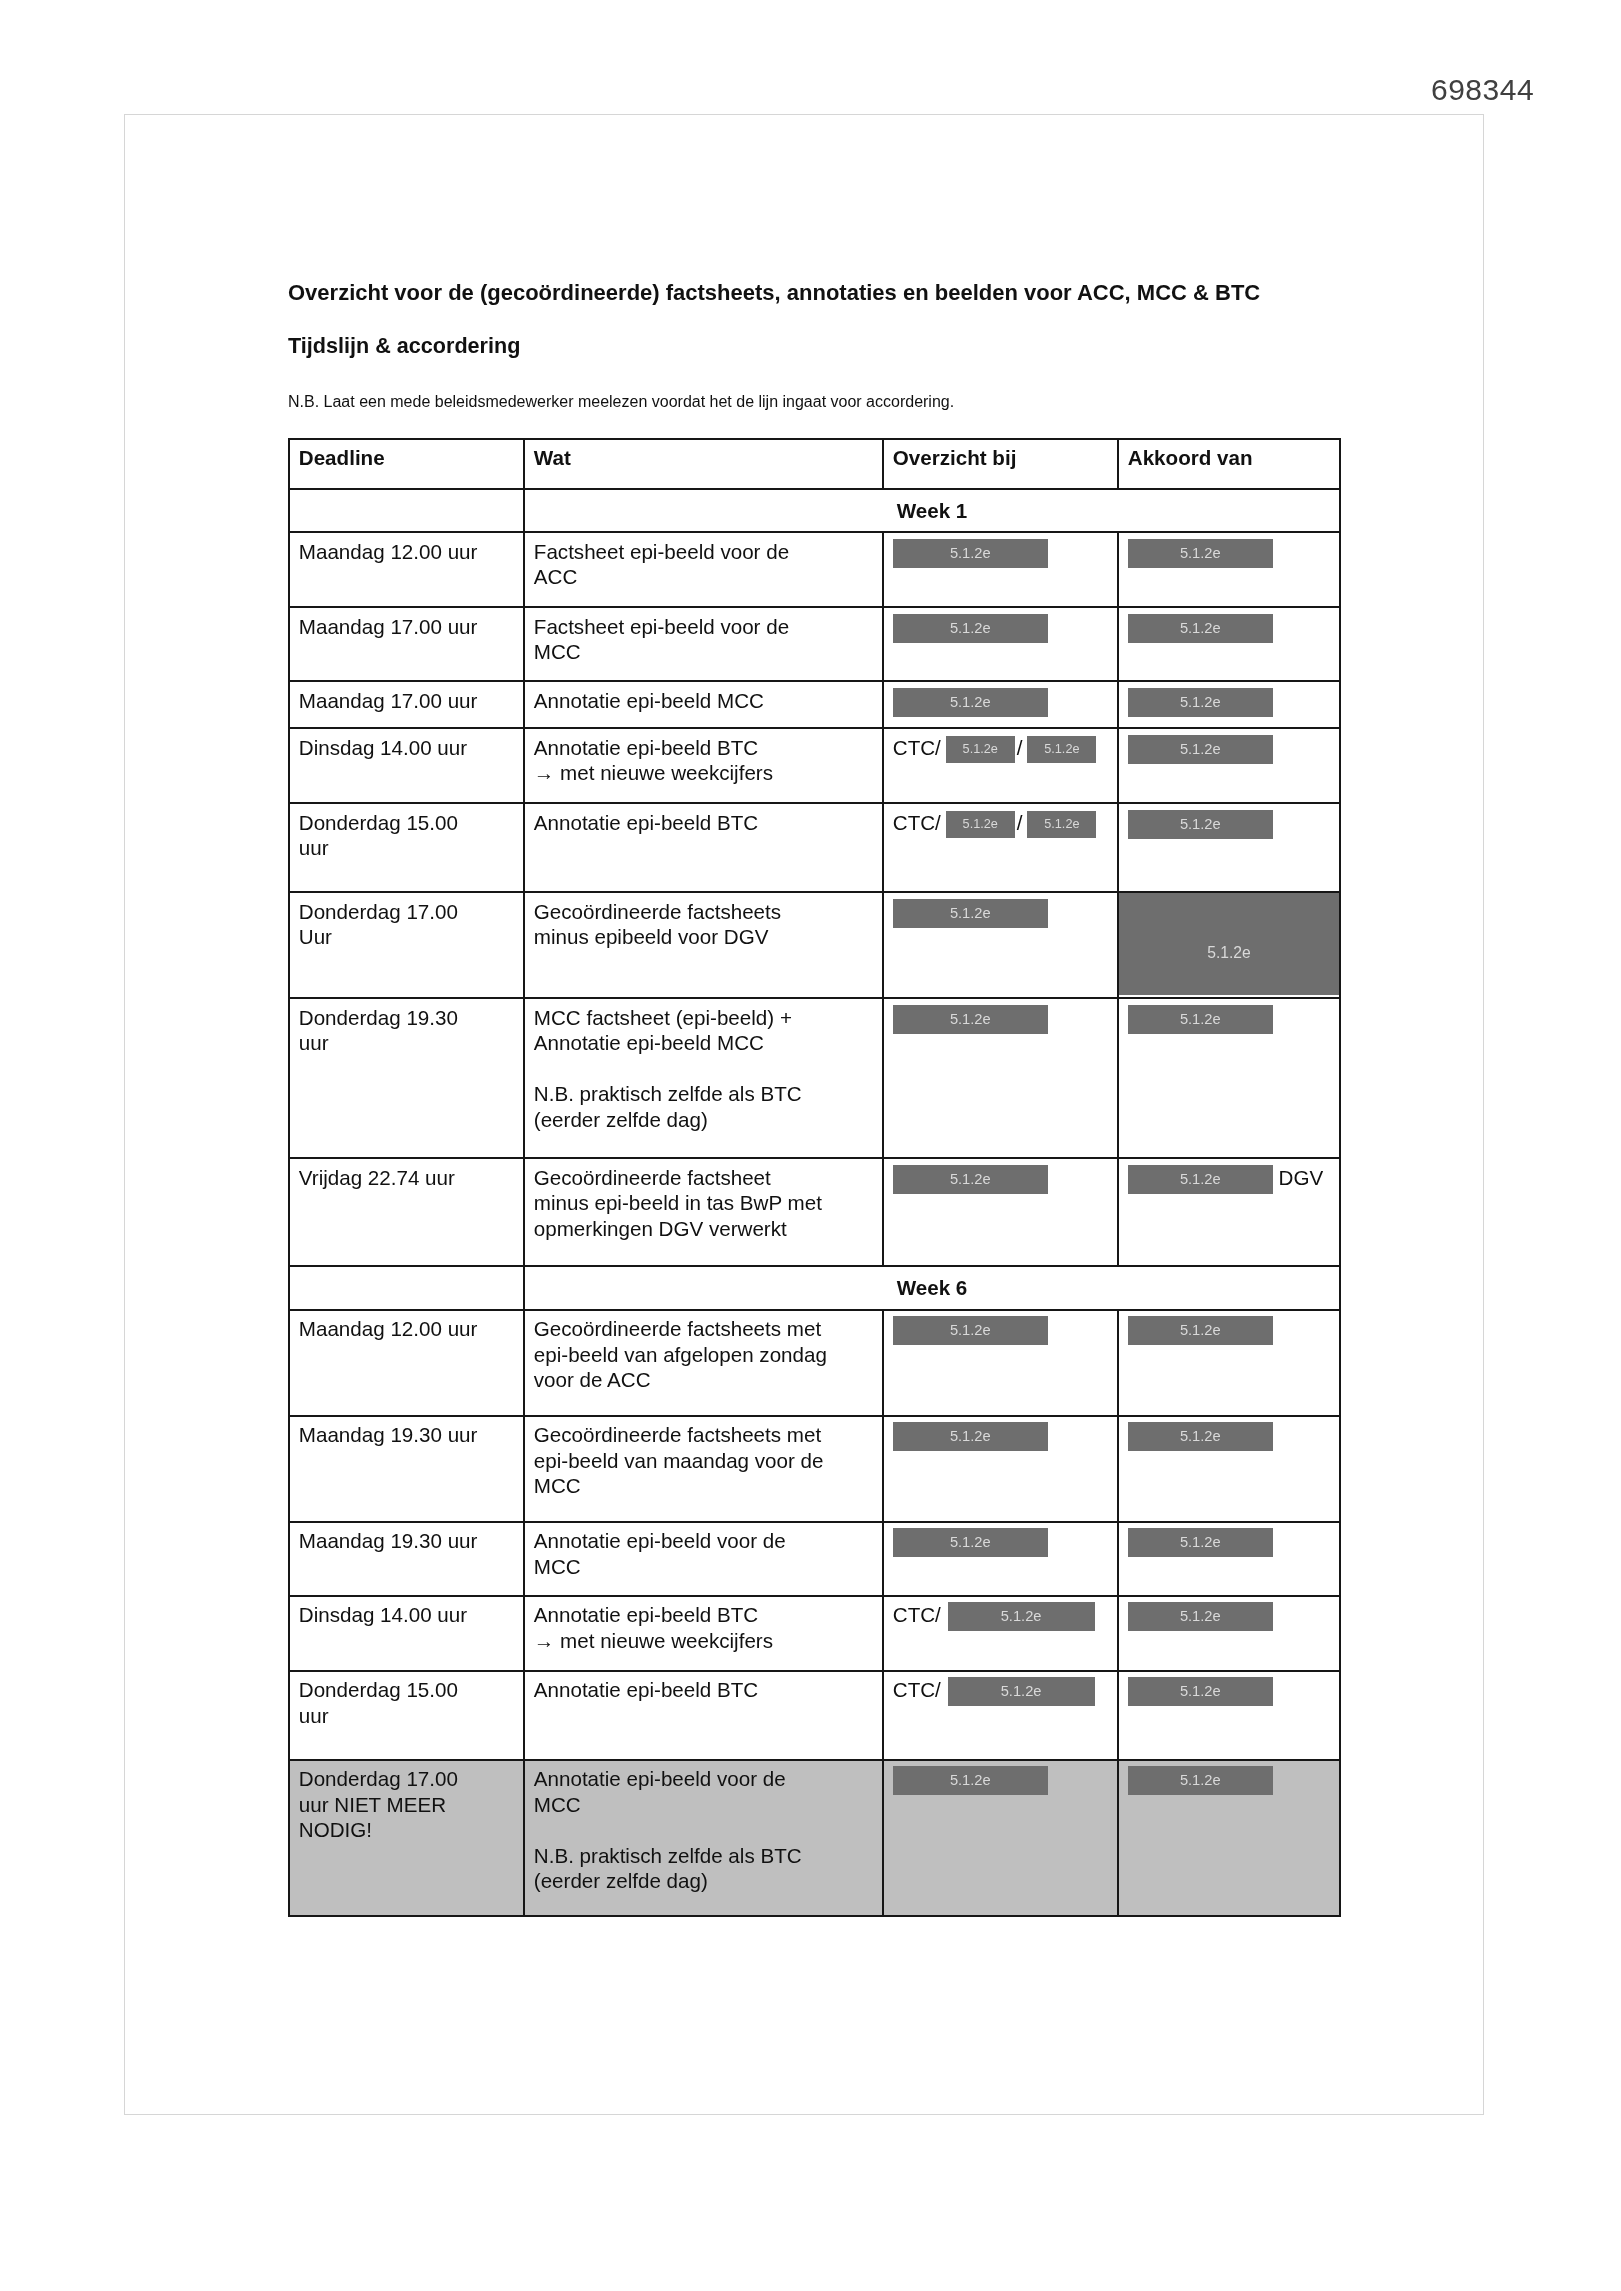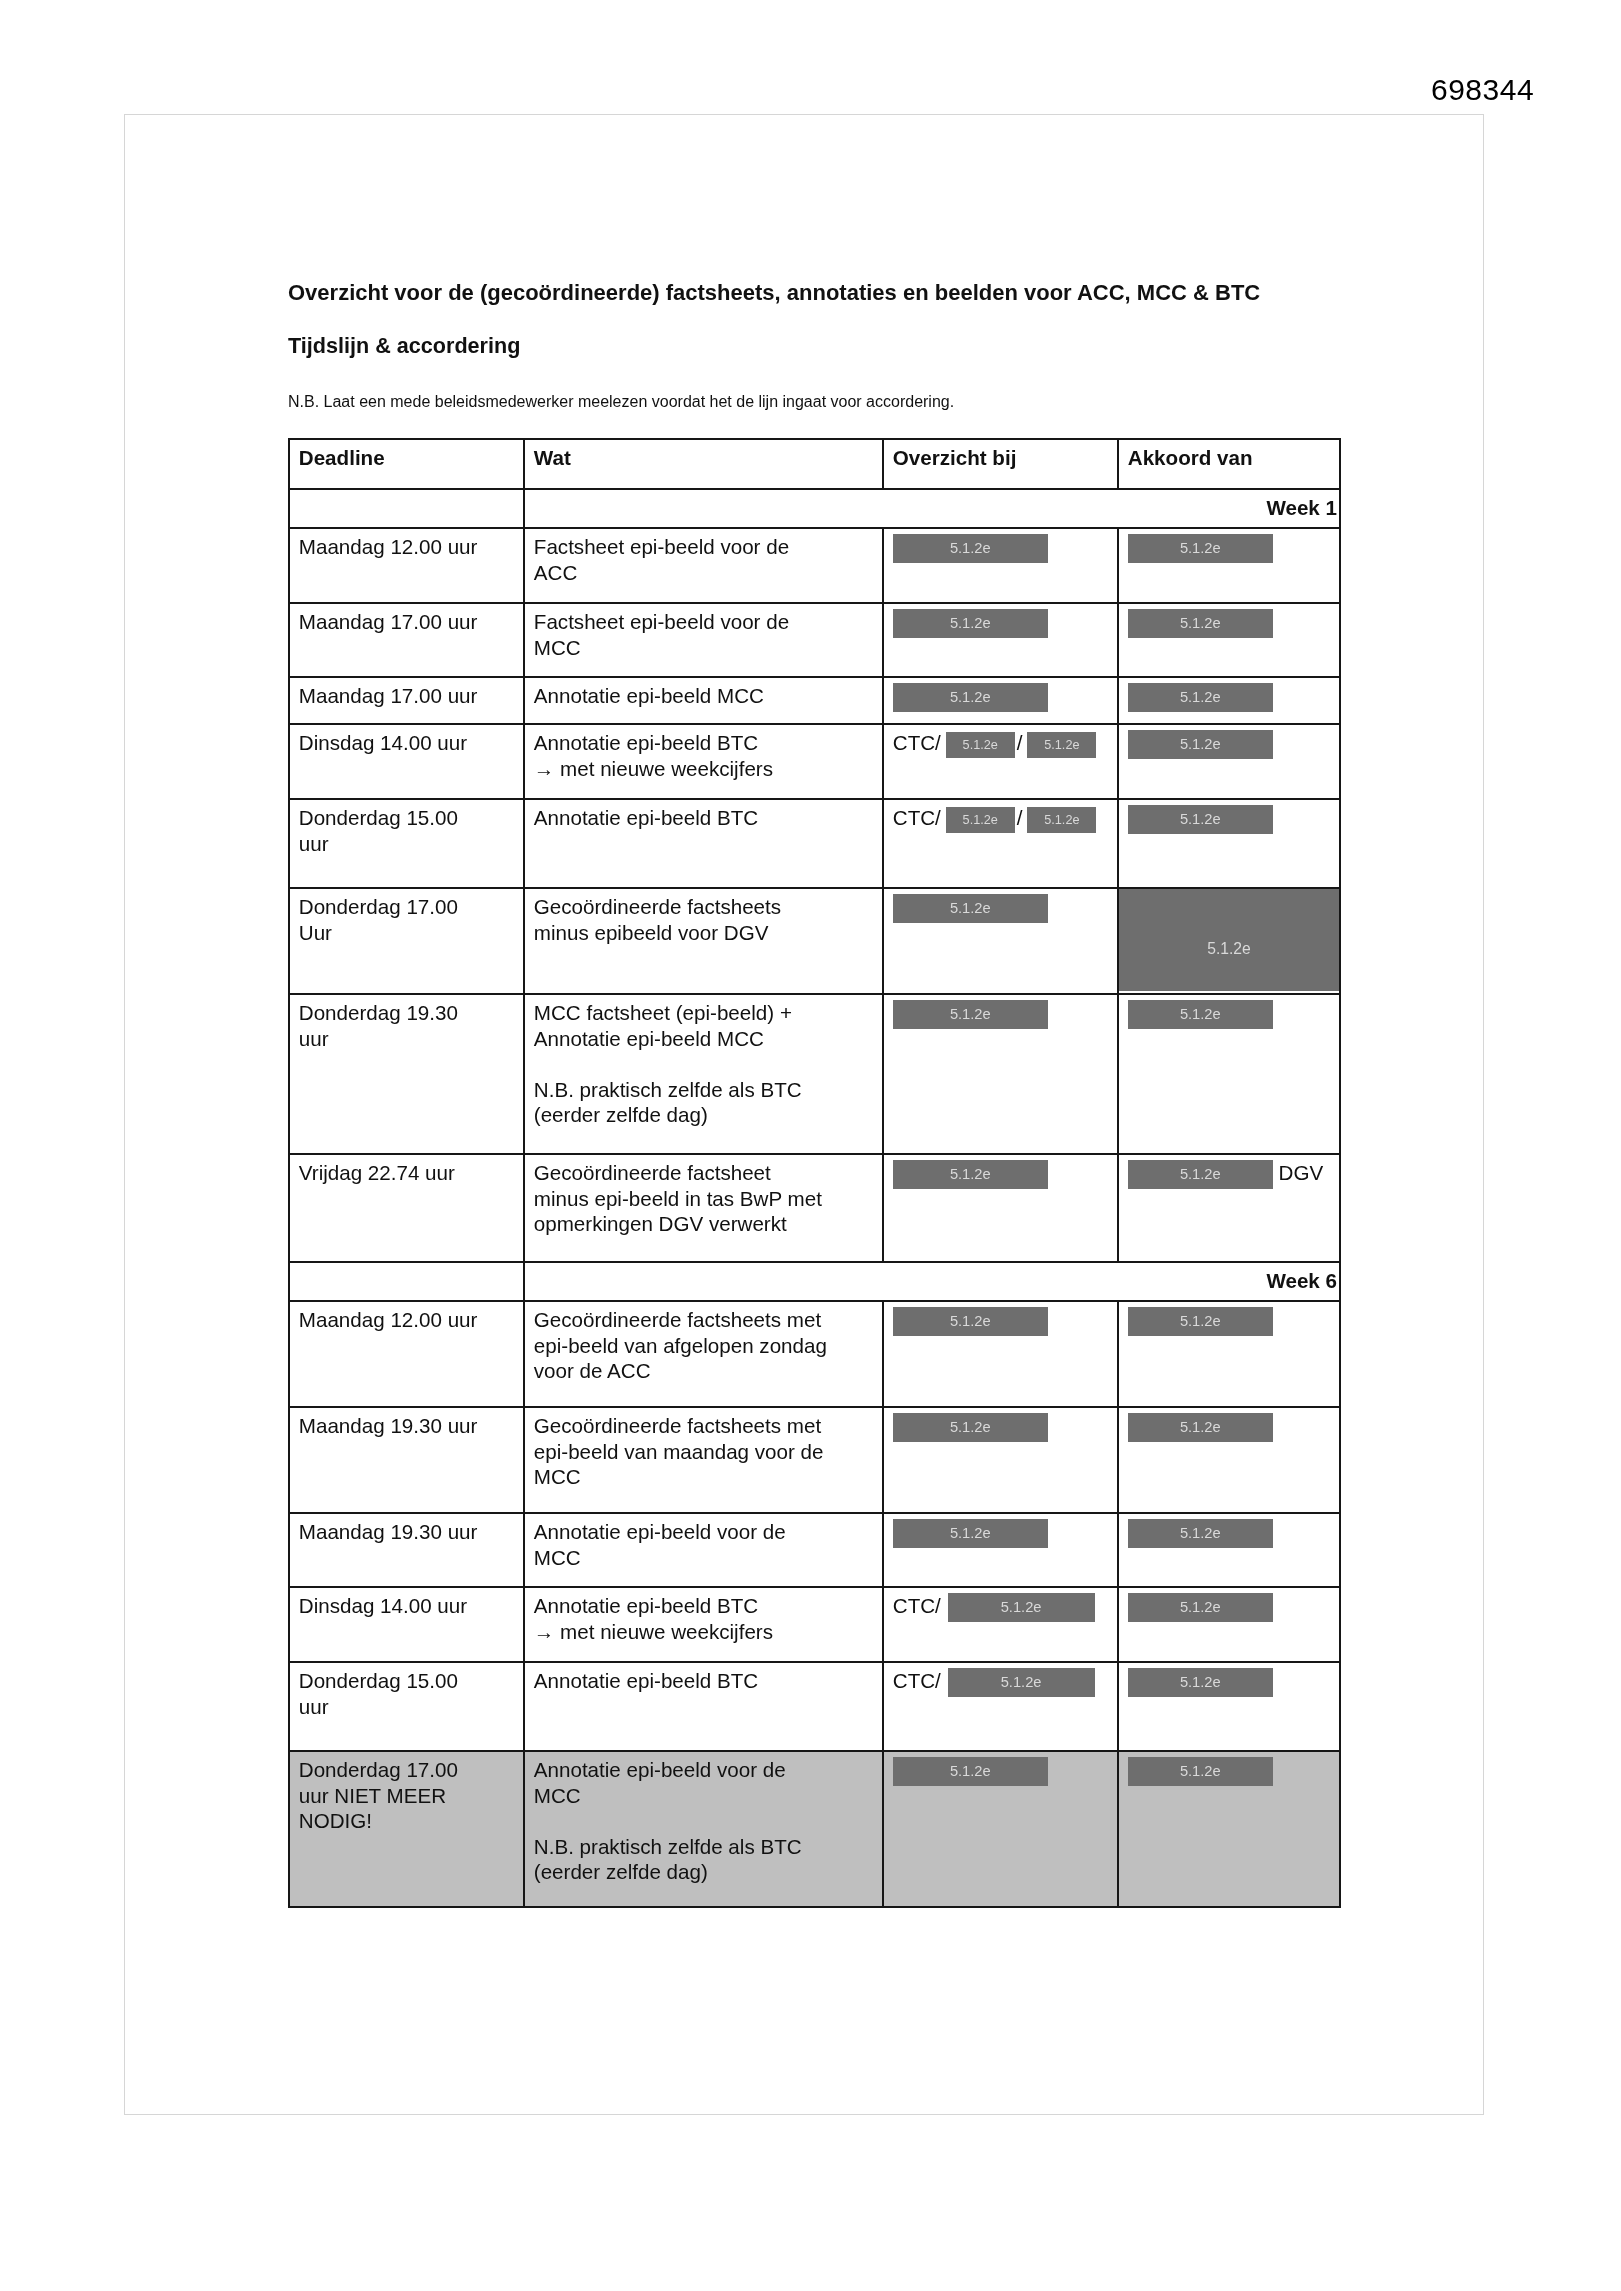--- a/index.html
+++ b/index.html
@@ -1,30 +1,30 @@
 <!DOCTYPE html>
 <html><head>
 <meta charset="utf-8">
 <style>
   * { margin:0; padding:0; box-sizing:border-box; }
   html,body { background:#ffffff; }
   body { font-family:"Liberation Sans","DejaVu Sans",sans-serif; color:#111111; }
   .page { position:relative; width:1621px; height:2292px; background:#ffffff; overflow:hidden; }
   .scan-border { position:absolute; left:124px; top:114px; width:1360px; height:2001px; border:1px solid #d6d6d6; }
-  .docnum { position:absolute; left:1431px; top:73px; font-size:30px; letter-spacing:0.5px; color:#000000; }
+  .docnum { position:absolute; left:1431px; top:73px; font-size:30px; letter-spacing:0.5px; color:#404040; }
   .content { position:absolute; left:288px; top:278px; width:1063px; }
   .title { font-size:22px; font-weight:bold; line-height:29px; width:1054px; margin-bottom:25.5px; }
   .subtitle { font-size:21.6px; font-weight:bold; line-height:25.5px; margin-bottom:31px; }
   .note { font-size:16px; line-height:25.5px; margin-bottom:23px; }
 
   table.grid { border-collapse:collapse; table-layout:fixed; width:1052px; }
   col.w1{width:235px} col.w2{width:359px} col.w3{width:235px} col.w4{width:222px}
   td { border:2px solid #161616; vertical-align:top; padding:5.9px 8.8px; font-size:20.6px; line-height:25.5px; color:#111; }
   td.hdr { font-weight:bold; }
-  td.week { font-weight:bold; text-align:right; vertical-align:middle; padding:2px; }
+  td.week { font-weight:bold; text-align:center; vertical-align:middle; padding:8px; }
   .pre { white-space:pre-line; }
   .ctc { font-size:20.6px; margin-right:2.9px; }
 
   .redact { display:inline-block; width:155px; height:29px; background:#6e6e6e; color:#d9d9d9;
             font-size:14.7px; line-height:29px; text-align:center; vertical-align:top; overflow:hidden; }
   .redact.ak { width:145px; }
   .redact.sm { width:69px; height:26.5px; line-height:26.5px; font-size:12.7px; vertical-align:middle; margin:0 2px; }
   .redact.md { width:147px; vertical-align:middle; margin-left:3.9px; }
   td.p0 { padding:0; }
   .redact-large { width:100%; height:102px; background:#6e6e6e; color:#d9d9d9; font-size:15.7px;

